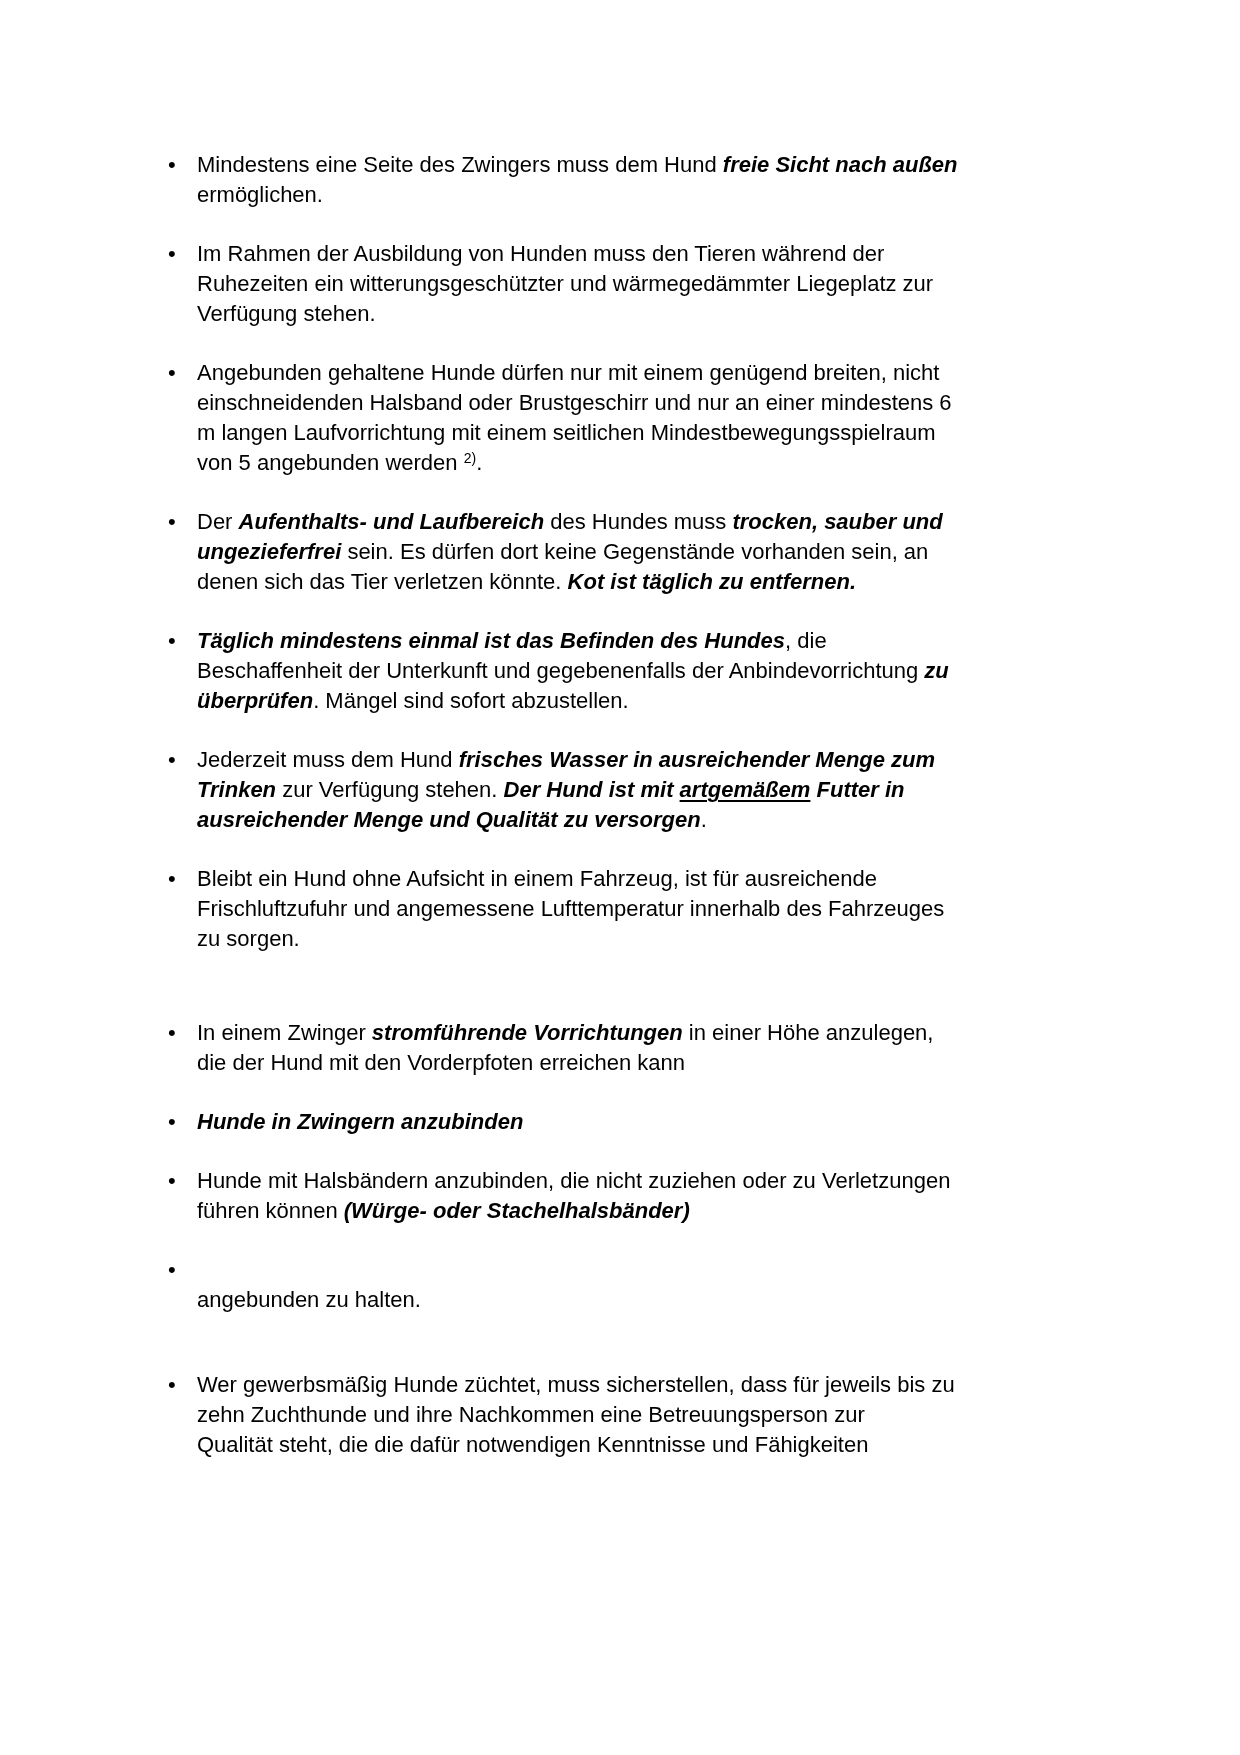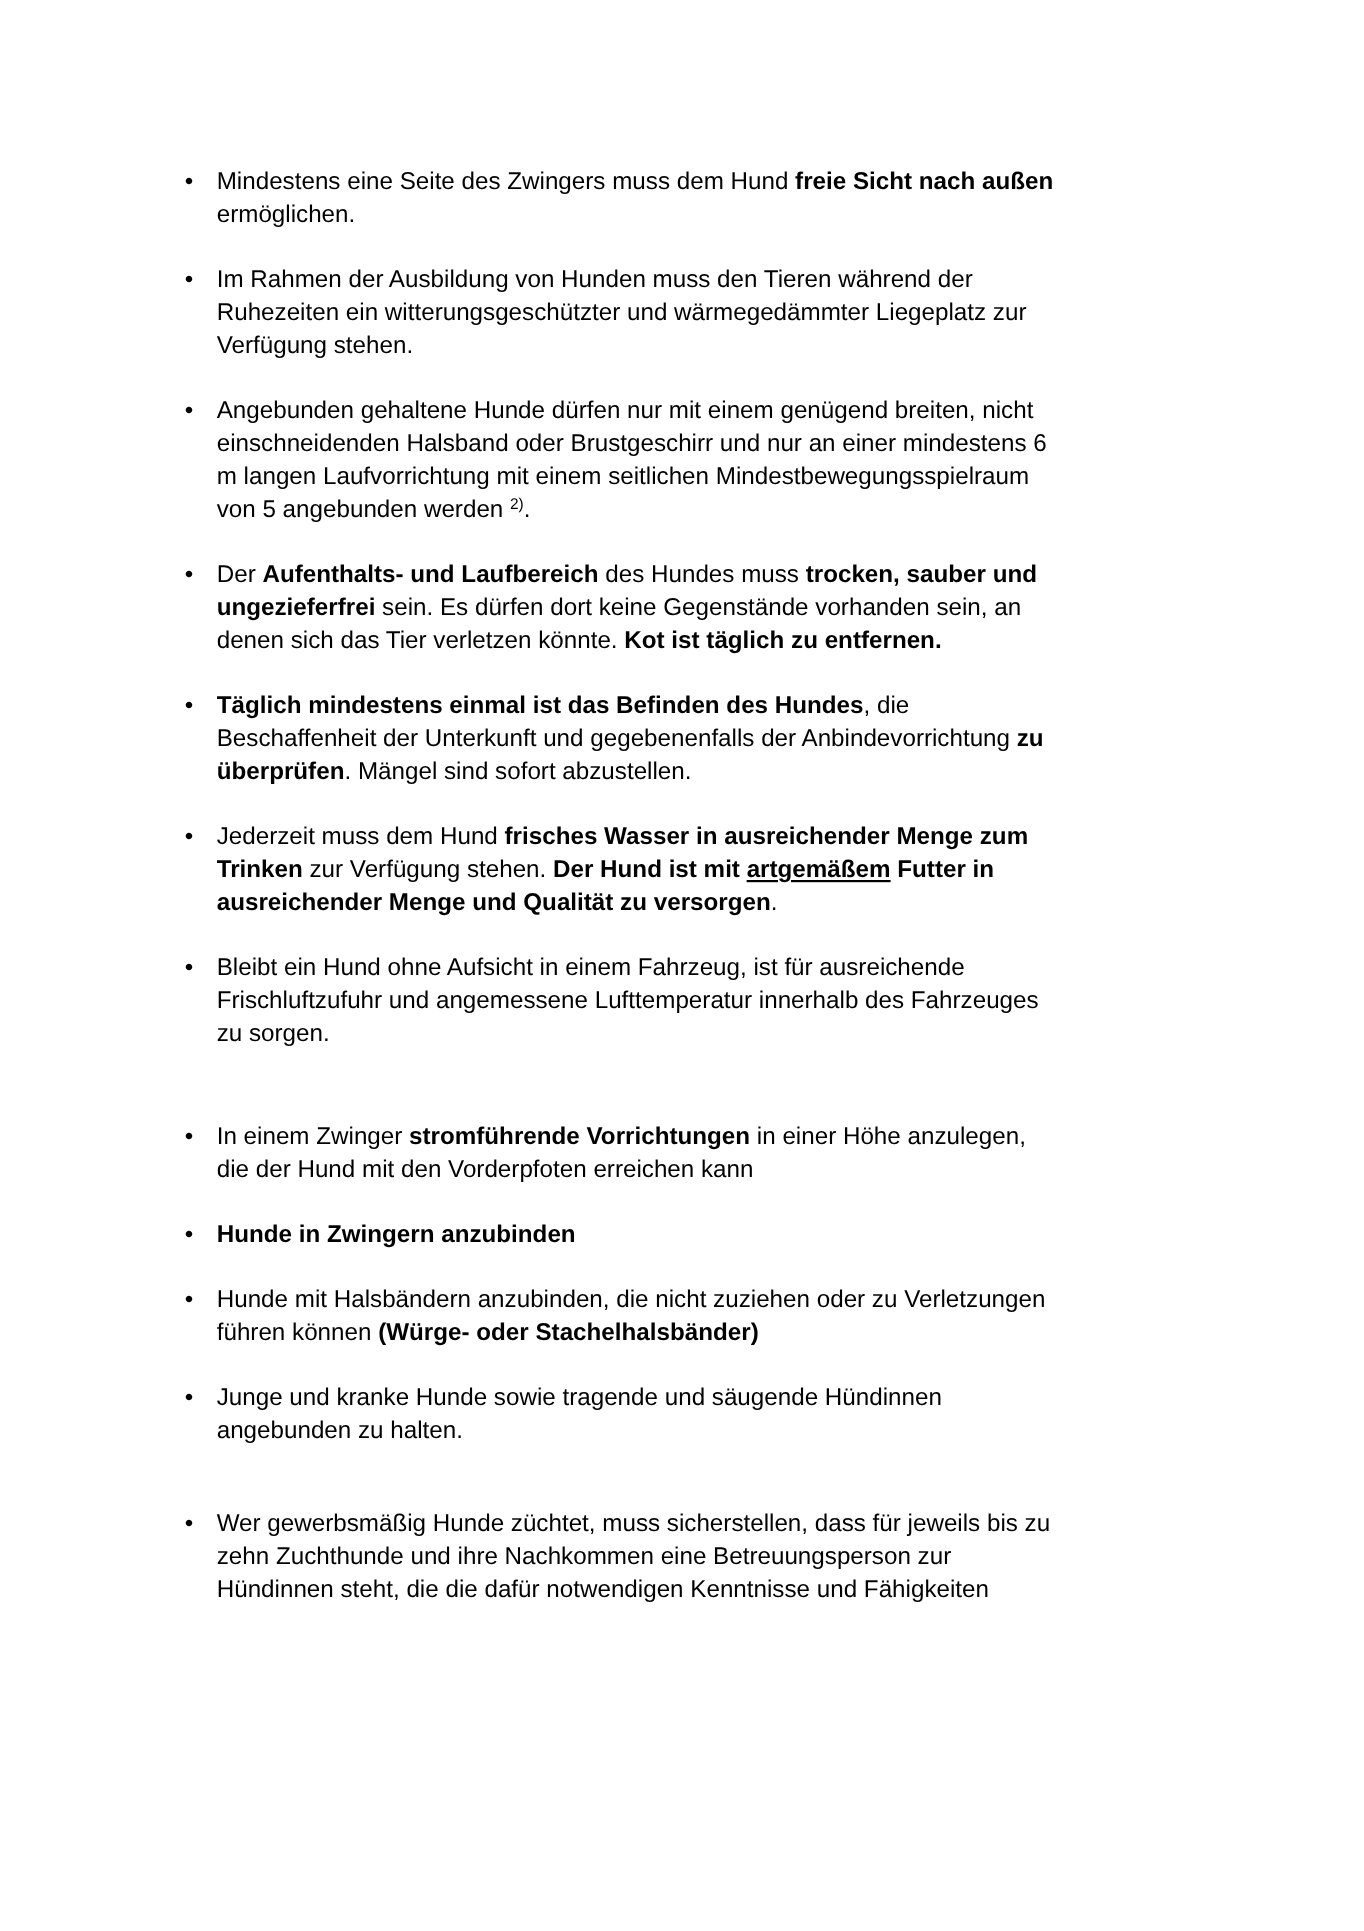--- a/index.html
+++ b/index.html
@@ -11,21 +11,21 @@
     background: #ffffff;
     color: #000000;
     font-family: "Liberation Sans", "DejaVu Sans", sans-serif;
     font-size: 22px;
     line-height: 30px;
     box-sizing: border-box;
     padding: 150px 100px 0 140px;
     overflow: hidden;
   }
   .heading { font-weight: 400; }
-  .b { font-weight: 700; }
+  .b { font-weight: 700; font-style: italic; }
   .u {
     text-decoration: underline;
     text-decoration-thickness: 2px;
     text-underline-offset: 3px;
   }
   sup.sup {
     font-size: 14px;
     line-height: 0;
     vertical-align: 7px;
   }
@@ -82,23 +82,23 @@
         <div class="bullet-item">
           <span class="marker">•</span>
           <div class="content"><span class="b ">Hunde in Zwingern anzubinden</span></div>
         </div>
         <div class="bullet-item">
           <span class="marker">•</span>
           <div class="content"><span class="">Hunde mit Halsbändern anzubinden, die nicht zuziehen oder zu Verletzungen</span><br><span class="">führen können </span><span class="b ">(Würge- oder Stachelhalsbänder)</span></div>
         </div>
         <div class="bullet-item">
           <span class="marker">•</span>
-          <div class="content"><span class="">Junge und kranke Hunde sowie tragende und säugende Hündinnen</span><br><span class="">angebunden zu halten.</span></div>
+          <div class="content"><br><span class="">angebunden zu halten.</span></div>
         </div>
       </div>
       <div class="bullet-list section-4">
         <div class="bullet-item">
           <span class="marker">•</span>
-          <div class="content"><span class="">Wer gewerbsmäßig Hunde züchtet, muss sicherstellen, dass für jeweils bis zu</span><br><span class="">zehn Zuchthunde und ihre Nachkommen eine Betreuungsperson zur</span><br><span class="">Hündinnen steht, die die dafür notwendigen Kenntnisse und Fähigkeiten</span></div>
+          <div class="content"><span class="">Wer gewerbsmäßig Hunde züchtet, muss sicherstellen, dass für jeweils bis zu</span><br><span class="">zehn Zuchthunde und ihre Nachkommen eine Betreuungsperson zur</span><br><span class="">Qualität steht, die die dafür notwendigen Kenntnisse und Fähigkeiten</span></div>
         </div>
       </div>
     </div>
 </div>
 
 </body></html>

